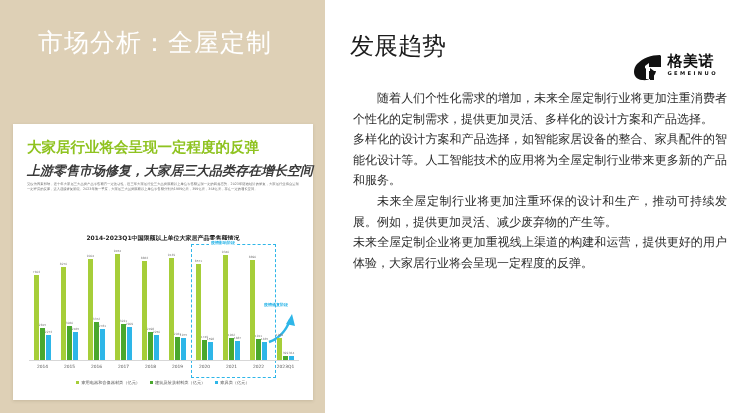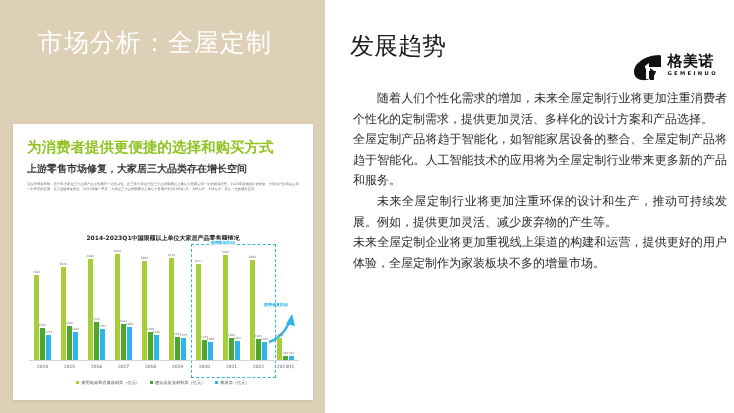--- a/index.html
+++ b/index.html
@@ -34,22 +34,22 @@
     background:#ffffff;
     box-shadow:0 1px 3px rgba(90,75,50,.18);
   }
   .card-title{
     position:absolute;left:14px;top:14px;
     font-size:14.5px;color:#8fc320;font-weight:700;
     font-family:"DejaVu Sans",sans-serif;white-space:nowrap;
   }
   .card-sub{
     position:absolute;left:14px;top:38px;
-    font-size:10px;color:#3a3a3a;font-weight:700;
-    font-family:"DejaVu Sans",sans-serif;white-space:nowrap;
+    font-size:13px;color:#3a3a3a;font-weight:700;
+    font-family:"DejaVu Sans",sans-serif;white-space:nowrap;font-style:italic;
   }
   .card-body{
     position:absolute;left:14px;top:58px;width:272px;
     font-size:3.3px;line-height:5.1px;color:#6d6d6d;
     font-family:"DejaVu Sans",sans-serif;
     text-align:justify;
   }
 
   
   .chart{
@@ -146,21 +146,21 @@
 </head>
 <body>
 
 <div class="slide">
 
   <div class="left-panel">
 
     <div class="kicker-title">市场分析：全屋定制</div>
 
     <div class="card">
-      <div class="card-title">为消费者提供更便捷的选择和购买方式</div>
+      <div class="card-title">大家居行业将会呈现一定程度的反弹</div>
       <div class="card-sub">上游零售市场修复，大家居三大品类存在增长空间</div>
       <div class="card-body">受疫情因素影响，近十年大家居三大品类产品零售额有一定波动性，近三年大家居行业三大品类限额以上单位零售额呈现一定的回落态势。2023年随着经济的修复，大家居行业将会呈现一定程度的反弹，进入迎接修复阶段。2023年第一季度，大家居三大品类限额以上单位零售额分别为1989亿元，399亿元，364亿元，存在一定的增长空间。</div>
 
       <div class="chart">
         <div class="chart-title">2014-2023Q1中国限额以上单位大家居产品零售额情况</div>
 
         <div class="covid-box"></div>
         <div class="covid-box-label">疫情影响阶段</div>
         <div class="recover-label">疫情修复阶段</div>
         <svg class="arrow-up" viewBox="0 0 30 34">
@@ -322,18 +322,18 @@
         <path d="M17 26 L17 14 L21 17 L21 26 Z" fill="#111"></path>
       </svg>
       <span class="logo-text">
         <span class="logo-cn">格美诺</span>
         <span class="logo-en">GEMEINUO</span>
       </span>
     </div>
 
     <div class="body-copy" id="body-copy">
         <p class="indent">随着人们个性化需求的增加，未来全屋定制行业将更加注重消费者个性化的定制需求，提供更加灵活、多样化的设计方案和产品选择。</p>
-        <p class="">全屋定制产品将趋于智能化，如智能家居设备的整合、全屋定制产品将趋于智能化。人工智能技术的应用将为全屋定制行业带来更多新的产品和服务。</p>
+        <p class="">多样化的设计方案和产品选择，如智能家居设备的整合、家具配件的智能化设计等。人工智能技术的应用将为全屋定制行业带来更多新的产品和服务。</p>
         <p class="indent">未来全屋定制行业将更加注重环保的设计和生产，推动可持续发展。例如，提供更加灵活、减少废弃物的产生等。</p>
-        <p class="">未来全屋定制企业将更加重视线上渠道的构建和运营，提供更好的用户体验，全屋定制作为家装板块不多的增量市场。</p>
+        <p class="">未来全屋定制企业将更加重视线上渠道的构建和运营，提供更好的用户体验，大家居行业将会呈现一定程度的反弹。</p>
       </div>
   </div>
 </div>
 
 </body></html>

